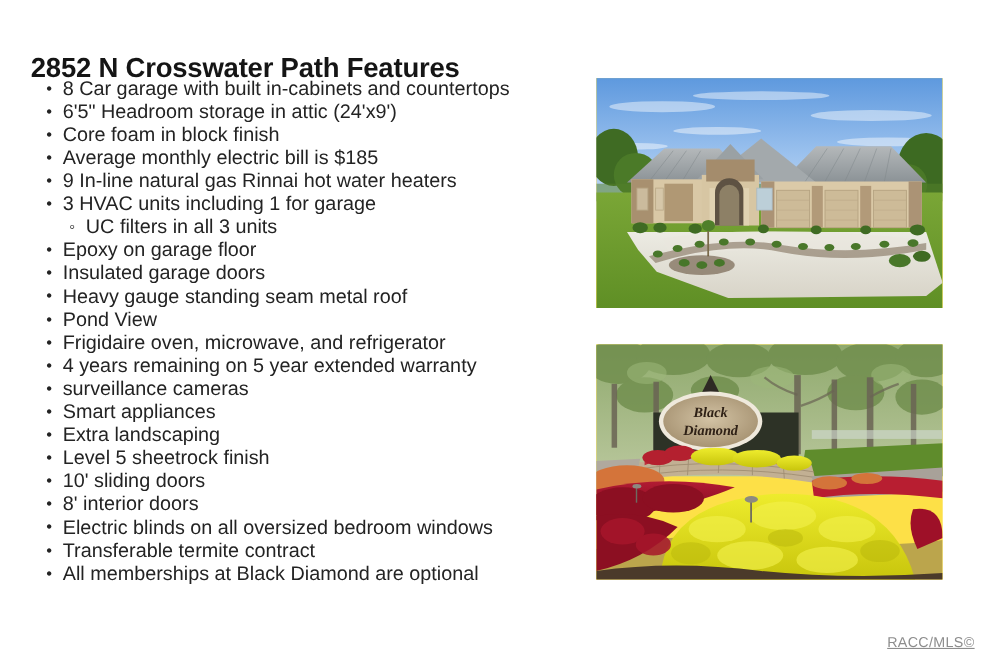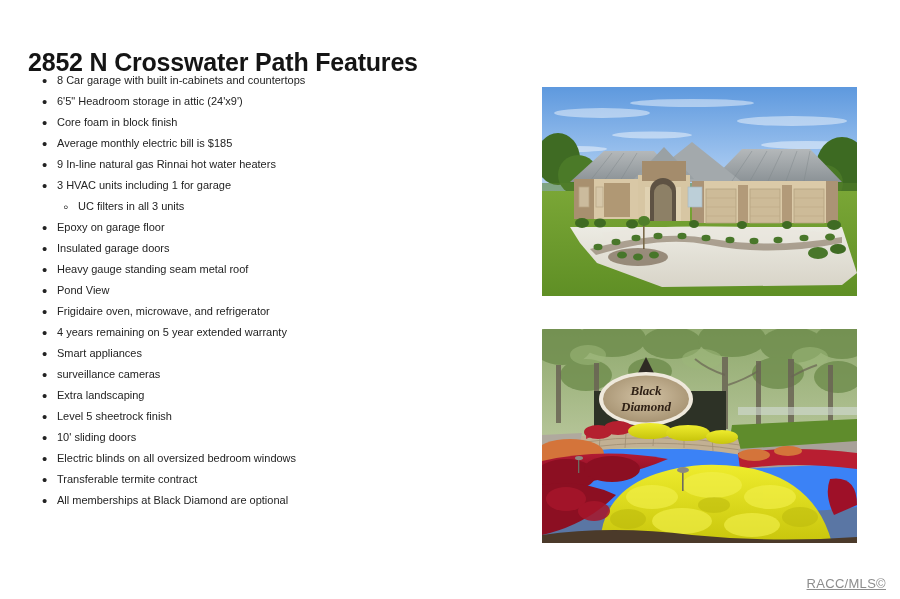--- a/index.html
+++ b/index.html
@@ -41,21 +41,21 @@
     left: 28px;
     top: 70px;
     width: 490px;
     list-style: none;
     margin: 0;
     padding: 0;
   }
   .feat {
     position: relative;
     padding-left: 29px;
-    font-size: 11px;
+    font-size: 18px;
     line-height: 21px;
     color: #232323;
     white-space: nowrap;
   }
   .feat::before {
     content: "\2022";
     position: absolute;
     left: 14px;
     top: -0.5px;
     font-size: 15px;
@@ -68,22 +68,21 @@
   .feat.sub::before {
     content: "\25E6";
     left: 35px;
     font-size: 15px;
   }
 
   
   .photo {
     position: absolute;
     overflow: hidden;
-    background: #3b82f6;
-    margin-top: 16px;
+    background: #fde047;
   }
   #photo-house {
     left: 542px;
     top: 71px;
     width: 315px;
     height: 209px;
   }
   #photo-sign {
     left: 542px;
     top: 313px;
@@ -118,25 +117,26 @@
       <li class="feat">Average monthly electric bill is $185</li>
       <li class="feat">9 In-line natural gas Rinnai hot water heaters</li>
       <li class="feat">3 HVAC units including 1 for garage</li>
       <li class="feat sub">UC filters in all 3 units</li>
       <li class="feat">Epoxy on garage floor</li>
       <li class="feat">Insulated garage doors</li>
       <li class="feat">Heavy gauge standing seam metal roof</li>
       <li class="feat">Pond View</li>
       <li class="feat">Frigidaire oven, microwave, and refrigerator</li>
       <li class="feat">4 years remaining on 5 year extended warranty</li>
+      <li class="feat">surveillance cameras</li>
       <li class="feat">Smart appliances</li>
-      <li class="feat">surveillance cameras</li>
       <li class="feat">Extra landscaping</li>
       <li class="feat">Level 5 sheetrock finish</li>
       <li class="feat">10' sliding doors</li>
+      <li class="feat">8' interior doors</li>
       <li class="feat">Electric blinds on all oversized bedroom windows</li>
       <li class="feat">Transferable termite contract</li>
       <li class="feat">All memberships at Black Diamond are optional</li>
     </ul>
 
   <div class="photo" id="photo-house">
     <svg viewBox="0 0 315 209" preserveAspectRatio="none">
       <defs>
         <linearGradient id="skyG" x1="0" y1="0" x2="0" y2="1">
           <stop offset="0%" stop-color="#5e99de"></stop>

